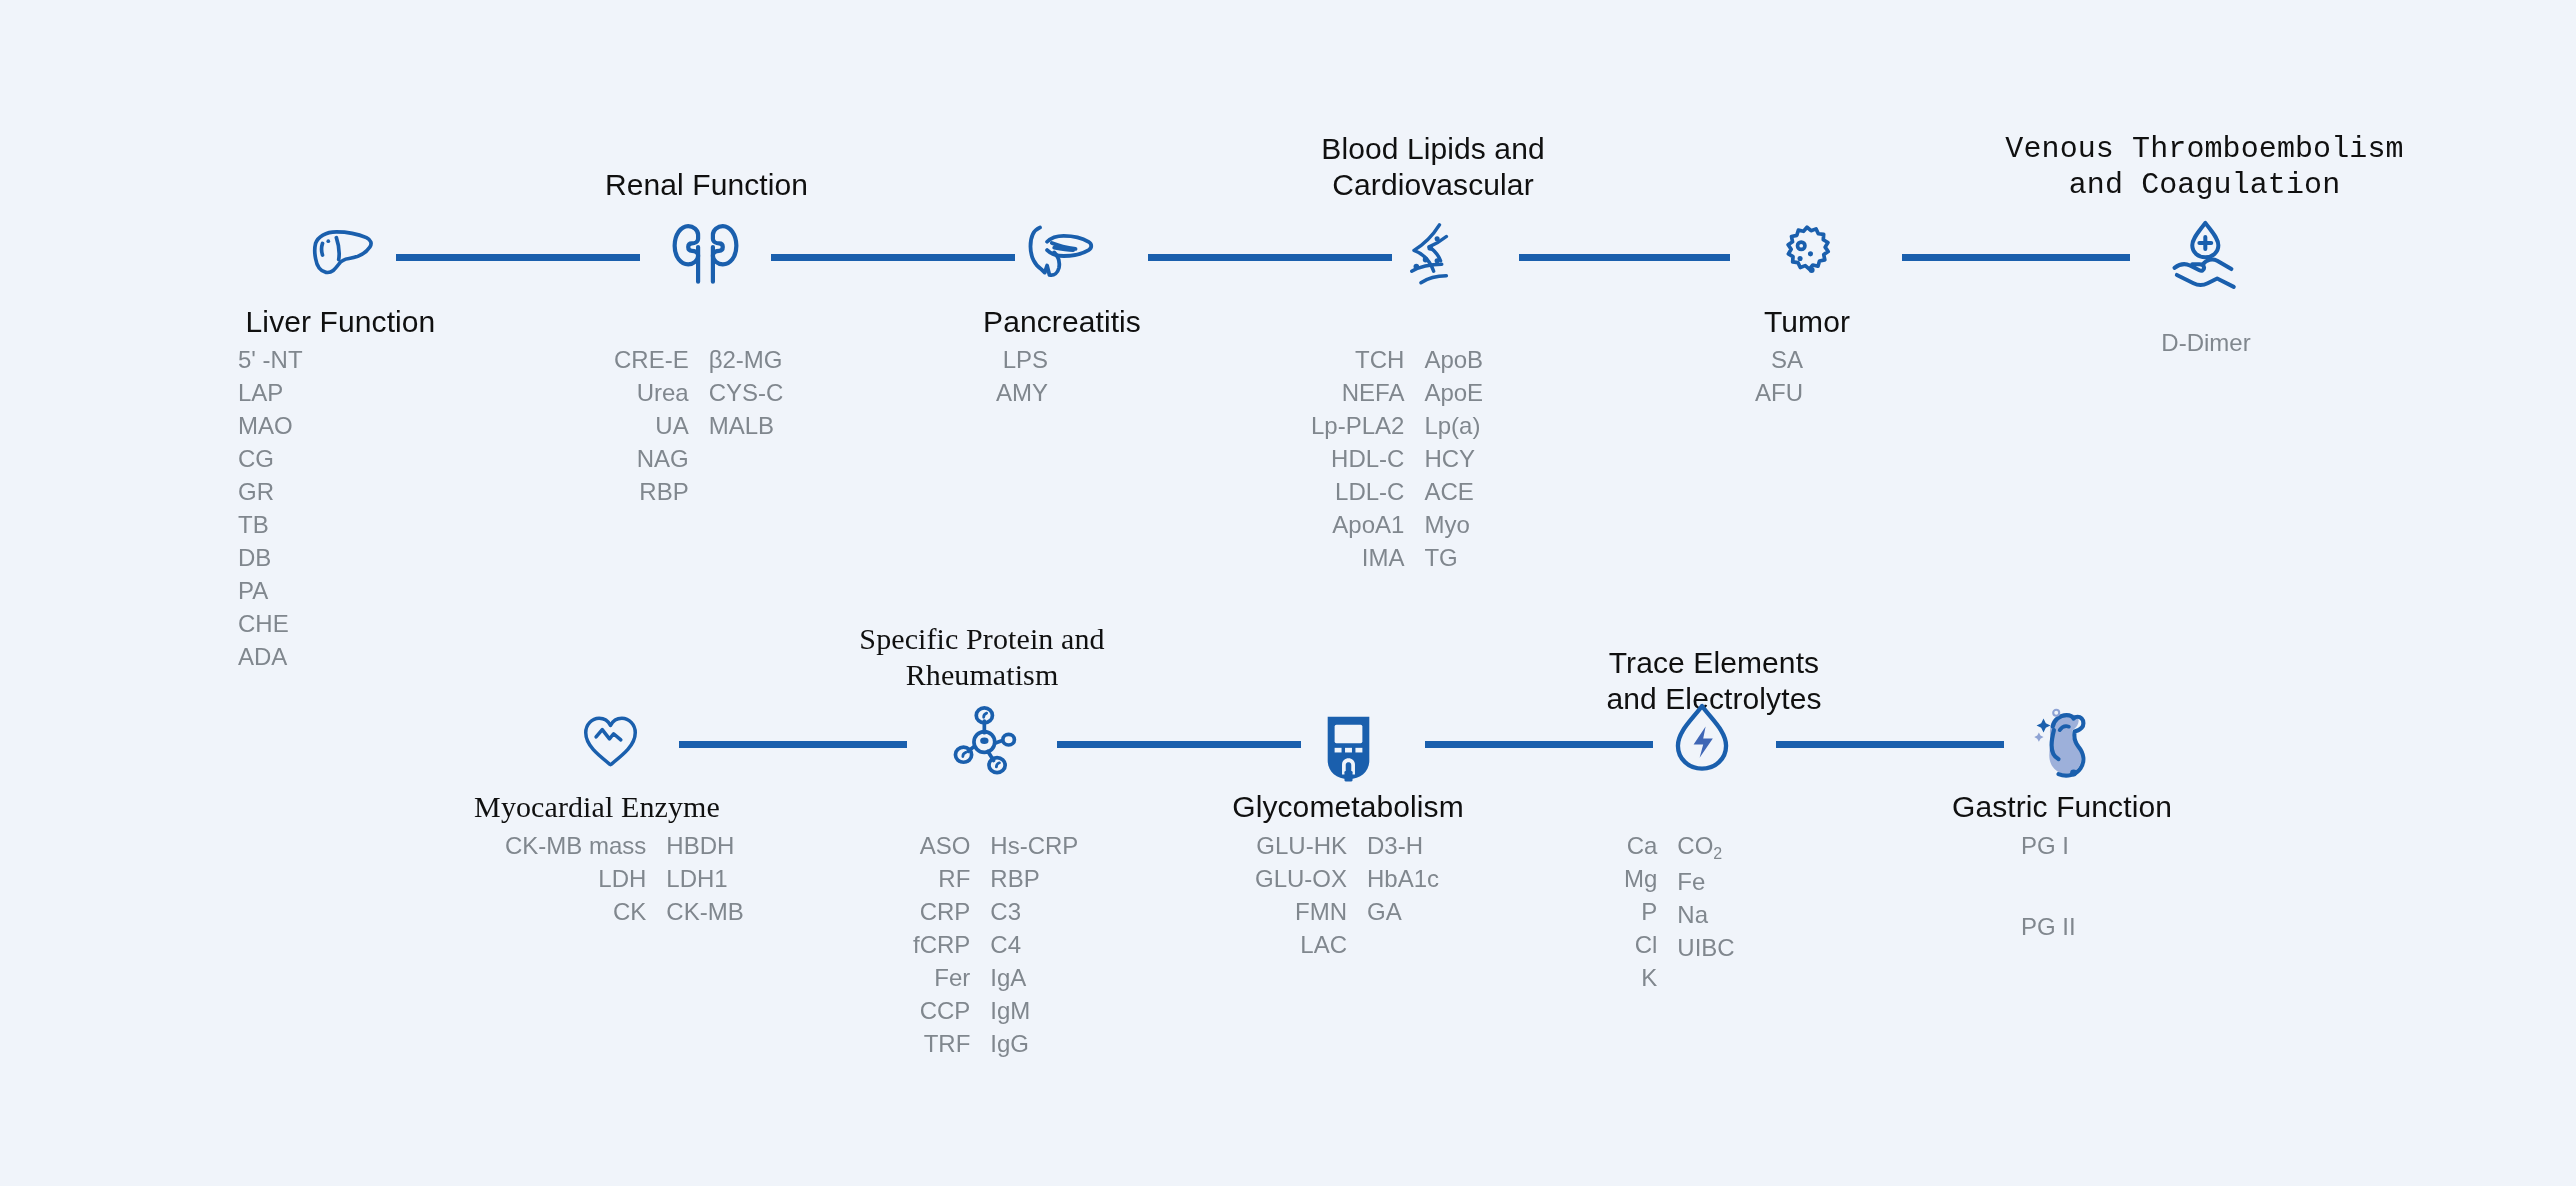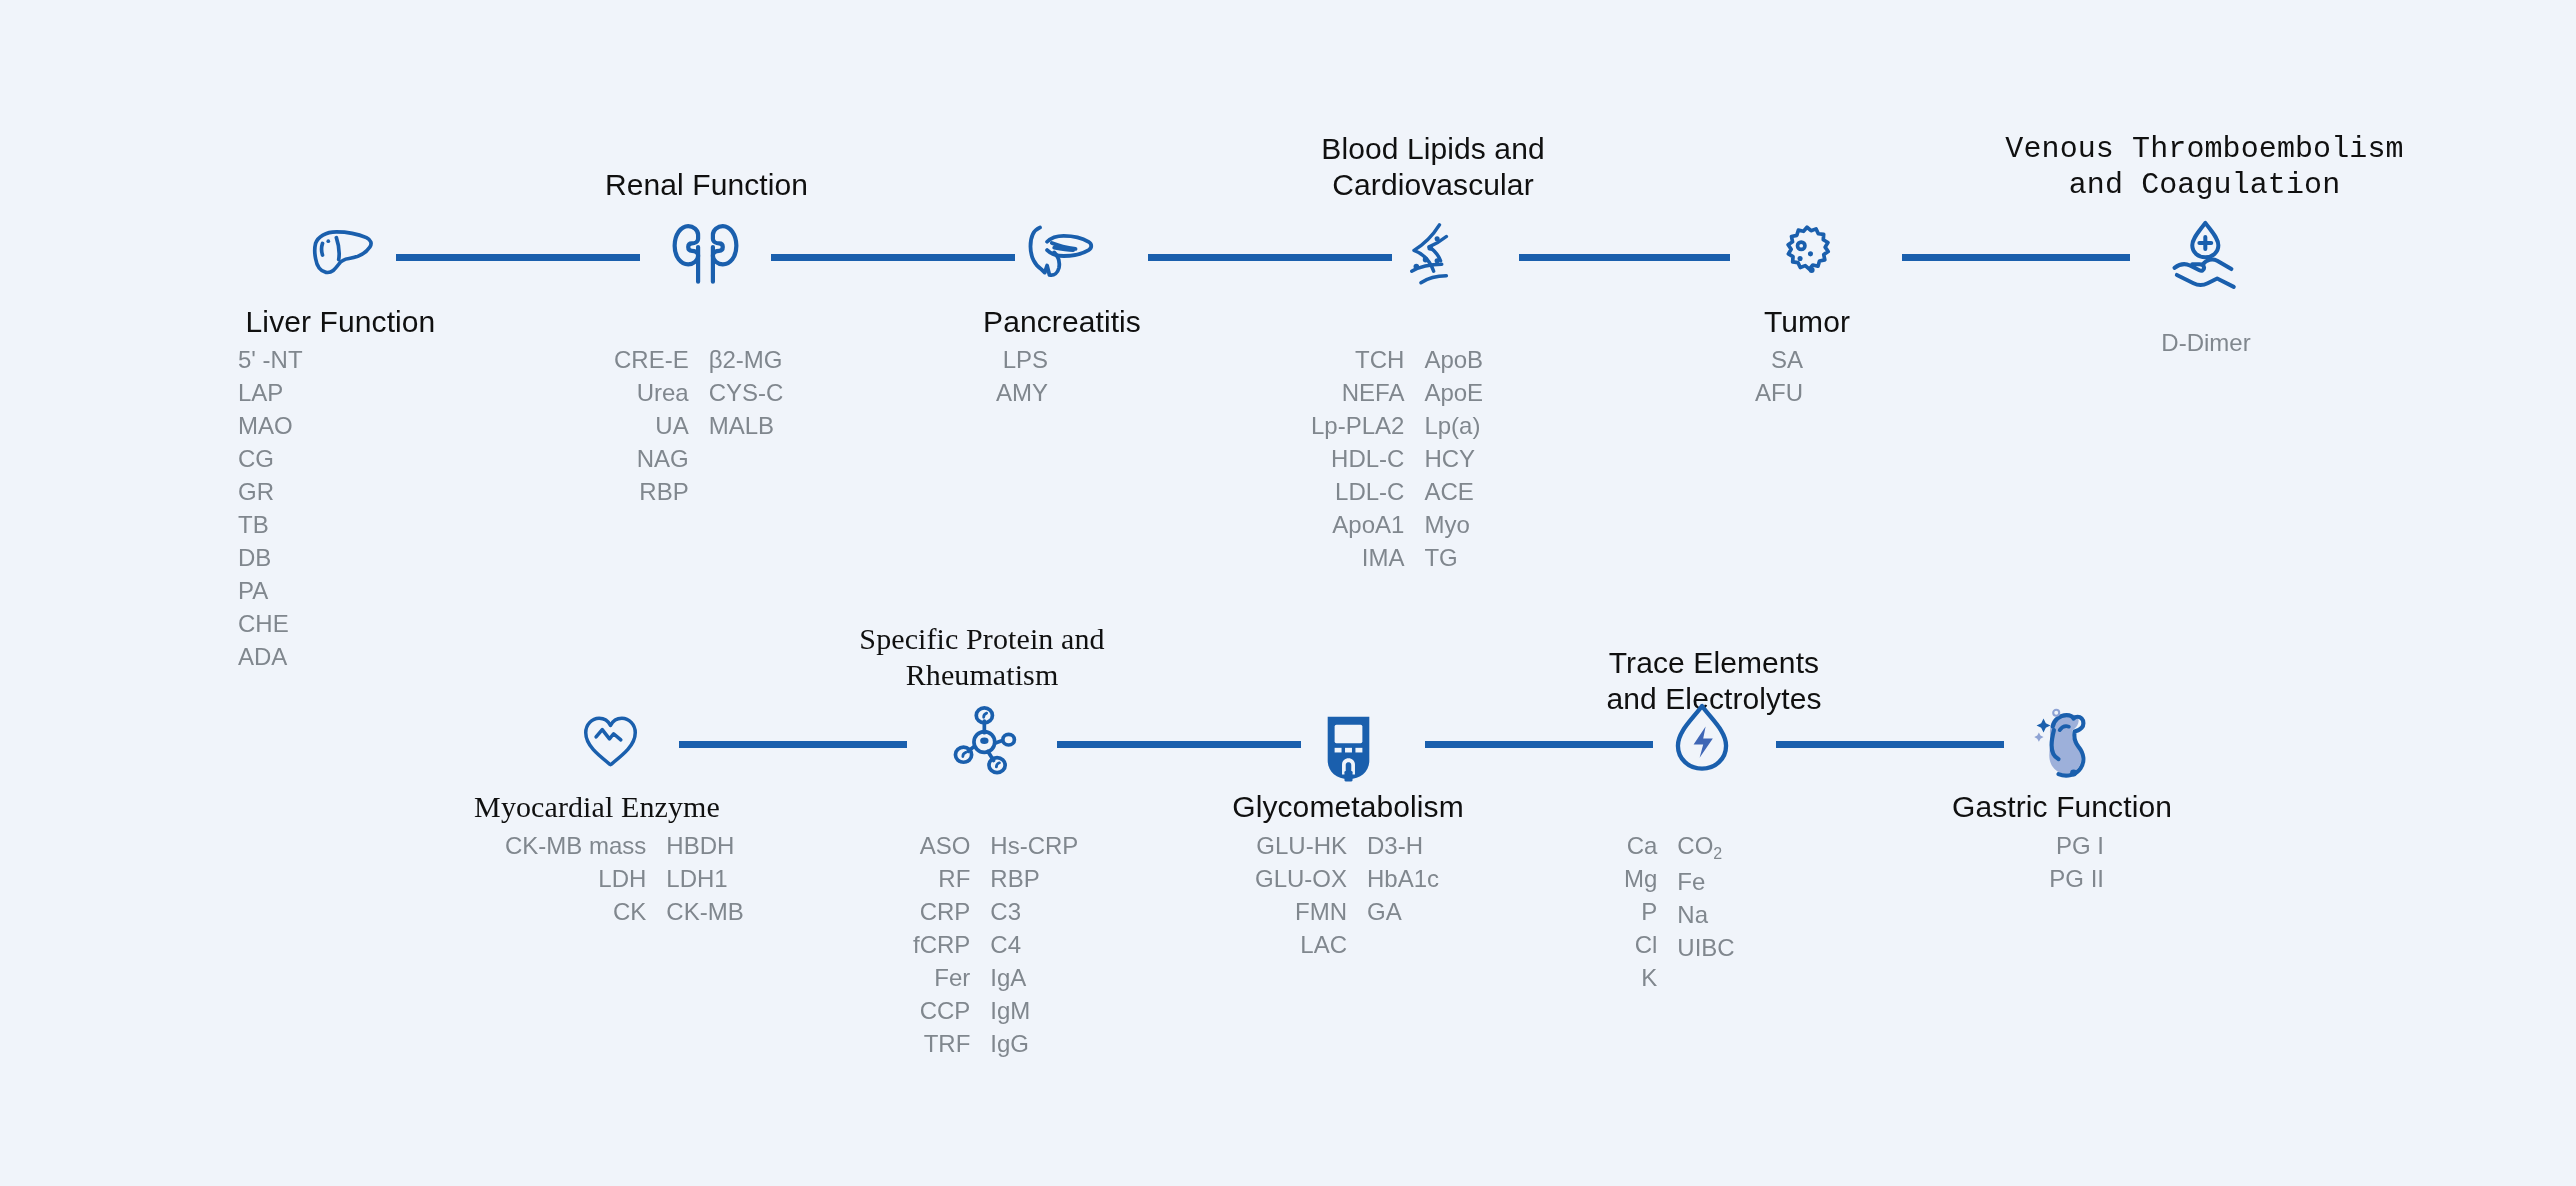--- a/index.html
+++ b/index.html
@@ -339,21 +339,21 @@
         <path d="M29 45c-4-2-6-7-6-12 0-5 1-9 2-13" fill="none" stroke="#1a5fad" stroke-width="3.6" stroke-linecap="round" stroke-linejoin="round"></path>
         <path d="M30 20c2-3 5-4 8-3" fill="none" stroke="#1a5fad" stroke-width="3.2" stroke-linecap="round"></path>
         <path d="M16 10l2 4 4 2-4 2-2 4-2-4-4-2 4-2z" fill="#1a5fad"></path>
         <circle cx="27" cy="5" r="2.6" fill="none" stroke="#8ea3d4" stroke-width="1.8"></circle>
         <path d="M12 22l1.4 2.6L16 26l-2.6 1.4L12 30l-1.4-2.6L8 26l2.6-1.4z" fill="#8ea3d4"></path>
         <circle cx="42" cy="57" r="3" fill="#1a5fad"></circle>
       </svg>
     </div>
     <div class="title" style="left:1897px;top:789px;width:330px;">Gastric Function</div>
     <div class="items" style="left:2021px;top:829px;">
-      <div class="col left" style="align-items:flex-end;width:83px;">
+      <div class="col left" style="align-items:flex-start;width:83px;gap:48px;">
         <div class="item">PG I</div>
         <div class="item">PG II</div>
       </div>
     </div>
   </div>
 
 </div>
 
 
 </body></html>

